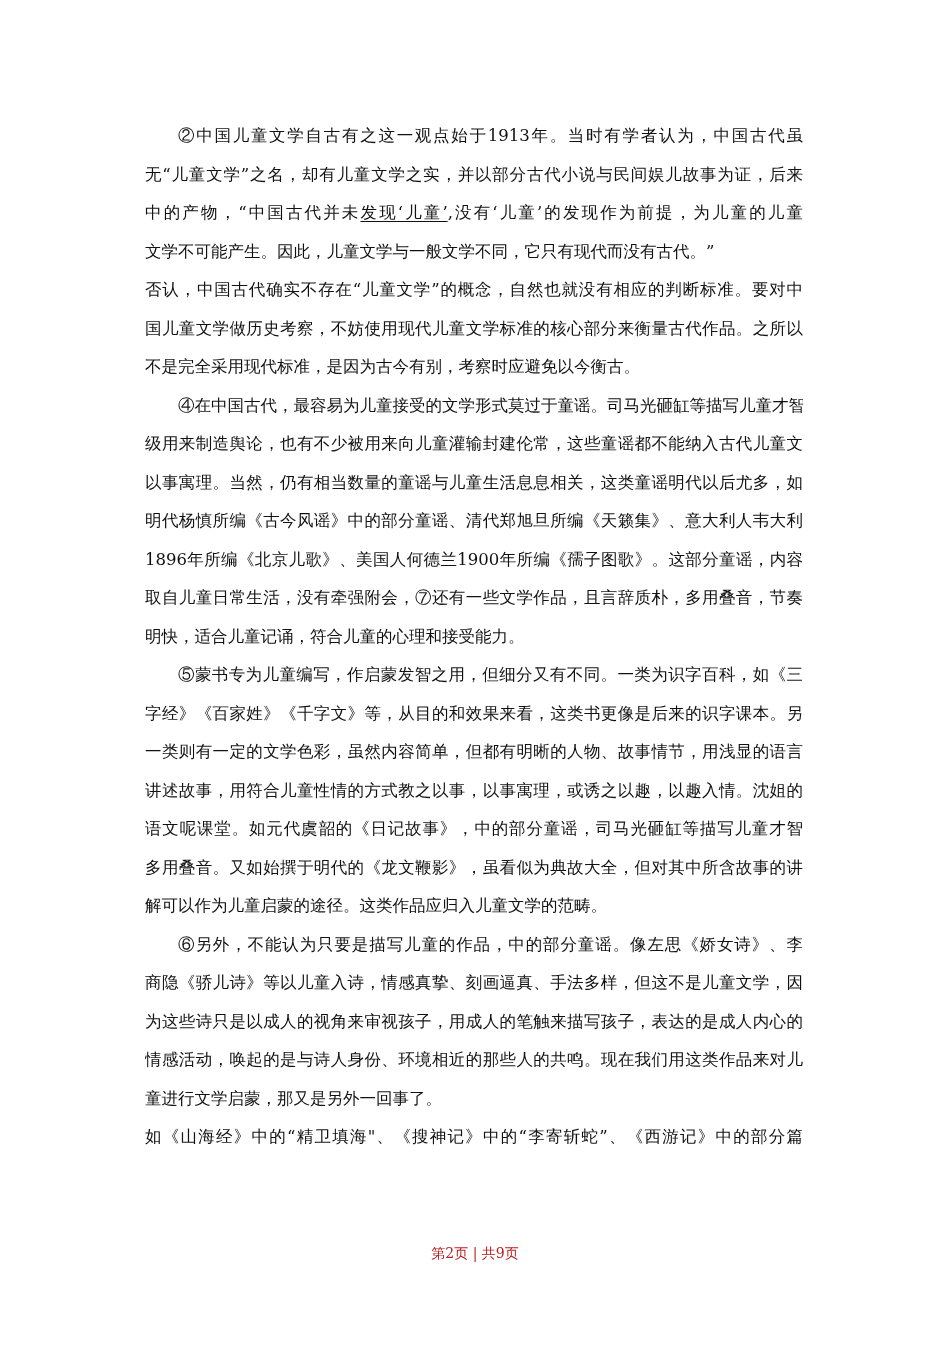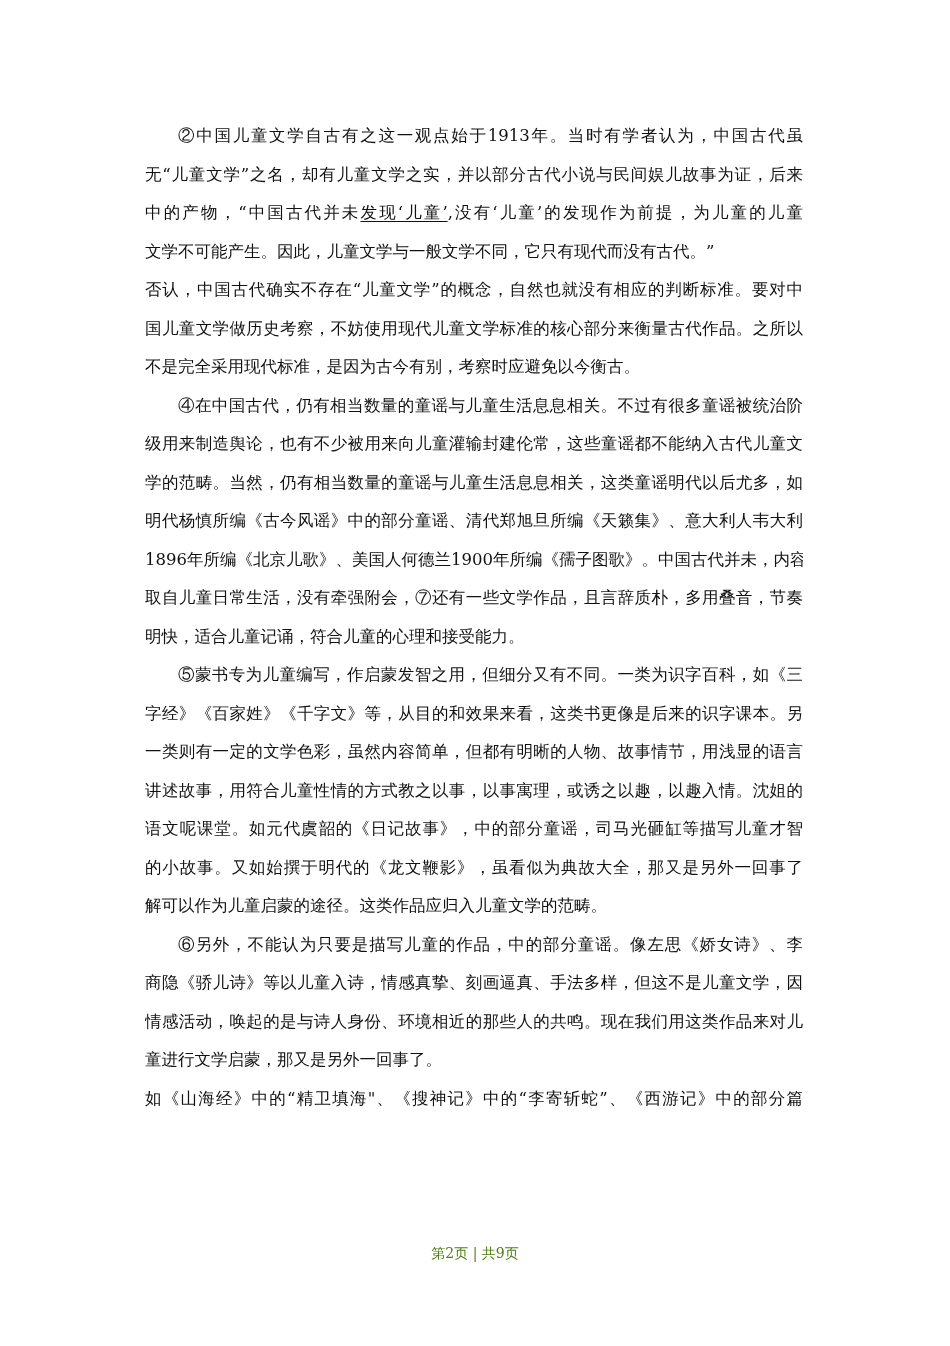--- a/index.html
+++ b/index.html
@@ -6,21 +6,21 @@
   body { width:950px; height:1346px; position:relative; overflow:hidden;
          font-family:"DejaVu Serif","Liberation Serif",serif; color:#111; }
   .page { position:absolute; left:0; top:0; width:950px; height:1346px; background:#fff; }
   .content { position:absolute; left:145px; top:117px; width:658px; }
   .line { height:38.5px; line-height:38.5px; font-size:16.5px; white-space:nowrap;
           text-align:justify; text-align-last:justify; overflow:hidden; }
   .line.first { padding-left:33px; }
   .line.last { text-align-last:left; }
   .ul { text-decoration:underline; text-underline-offset:3px; }
   .footer { position:absolute; left:0; width:950px; top:1245px; text-align:center;
-            font-size:14px; color:#4d7c0f; }
+            font-size:14px; color:#b91c1c; }
 </style>
 </head>
 <body>
 
 <div class="page">
   <div class="content">
 
     <div>
       <div class="line first">②中国儿童文学自古有之这一观点始于1913年。当时有学者认为，中国古代虽</div>
       <div class="line">无“儿童文学”之名，却有儿童文学之实，并以部分古代小说与民间娱儿故事为证，后来</div>
@@ -28,42 +28,43 @@
       <div class="line last">文学不可能产生。因此，儿童文学与一般文学不同，它只有现代而没有古代。”</div>
     </div>
 
     <div>
       <div class="line">否认，中国古代确实不存在“儿童文学”的概念，自然也就没有相应的判断标准。要对中</div>
       <div class="line">国儿童文学做历史考察，不妨使用现代儿童文学标准的核心部分来衡量古代作品。之所以</div>
       <div class="line last">不是完全采用现代标准，是因为古今有别，考察时应避免以今衡古。</div>
     </div>
 
     <div>
-      <div class="line first">④在中国古代，仍有相当数量的童谣与儿童生活息息相关。不过有很多童谣被统治阶</div>
+      <div class="line first">④在中国古代，最容易为儿童接受的文学形式莫过于童谣。司马光砸缸等描写儿童才智</div>
       <div class="line">级用来制造舆论，也有不少被用来向儿童灌输封建伦常，这些童谣都不能纳入古代儿童文</div>
-      <div class="line">学的范畴。当然，仍有相当数量的童谣与儿童生活息息相关，这类童谣明代以后尤多，如</div>
+      <div class="line">以事寓理。当然，仍有相当数量的童谣与儿童生活息息相关，这类童谣明代以后尤多，如</div>
       <div class="line">明代杨慎所编《古今风谣》中的部分童谣、清代郑旭旦所编《天籁集》、意大利人韦大利</div>
-      <div class="line">1896年所编《北京儿歌》、美国人何德兰1900年所编《孺子图歌》。中国古代并未，内容</div>
+      <div class="line">1896年所编《北京儿歌》、美国人何德兰1900年所编《孺子图歌》。这部分童谣，内容</div>
       <div class="line">取自儿童日常生活，没有牵强附会，⑦还有一些文学作品，且言辞质朴，多用叠音，节奏</div>
       <div class="line last">明快，适合儿童记诵，符合儿童的心理和接受能力。</div>
     </div>
 
     <div>
       <div class="line first">⑤蒙书专为儿童编写，作启蒙发智之用，但细分又有不同。一类为识字百科，如《三</div>
       <div class="line">字经》《百家姓》《千字文》等，从目的和效果来看，这类书更像是后来的识字课本。另</div>
       <div class="line">一类则有一定的文学色彩，虽然内容简单，但都有明晰的人物、故事情节，用浅显的语言</div>
       <div class="line">讲述故事，用符合儿童性情的方式教之以事，以事寓理，或诱之以趣，以趣入情。沈姐的</div>
       <div class="line">语文呢课堂。如元代虞韶的《日记故事》，中的部分童谣，司马光砸缸等描写儿童才智</div>
-      <div class="line">的小故事。又如始撰于明代的《龙文鞭影》，虽看似为典故大全，那又是另外一回事了</div>
+      <div class="line">多用叠音。又如始撰于明代的《龙文鞭影》，虽看似为典故大全，但对其中所含故事的讲</div>
       <div class="line last">解可以作为儿童启蒙的途径。这类作品应归入儿童文学的范畴。</div>
     </div>
 
     <div>
       <div class="line first">⑥另外，不能认为只要是描写儿童的作品，中的部分童谣。像左思《娇女诗》、李</div>
       <div class="line">商隐《骄儿诗》等以儿童入诗，情感真挚、刻画逼真、手法多样，但这不是儿童文学，因</div>
+      <div class="line">为这些诗只是以成人的视角来审视孩子，用成人的笔触来描写孩子，表达的是成人内心的</div>
       <div class="line">情感活动，唤起的是与诗人身份、环境相近的那些人的共鸣。现在我们用这类作品来对儿</div>
       <div class="line last">童进行文学启蒙，那又是另外一回事了。</div>
     </div>
 
     <div>
       <div class="line">如《山海经》中的“精卫填海"、《搜神记》中的“李寄斩蛇”、《西游记》中的部分篇</div>
     </div>
 
   </div>
 

